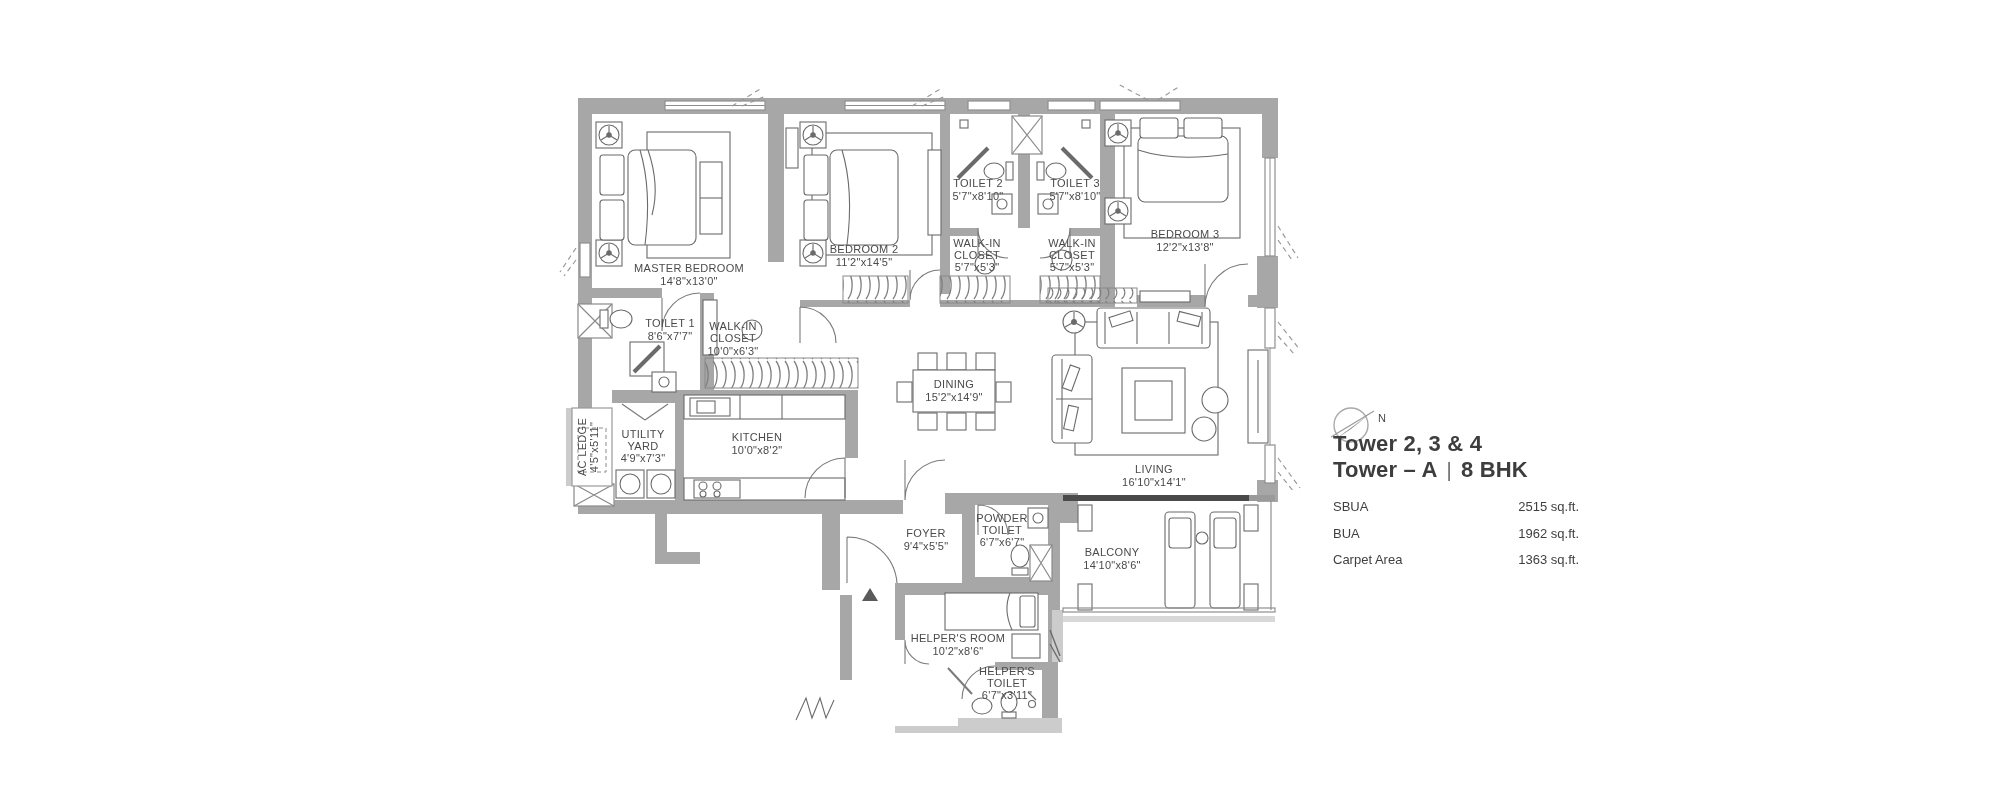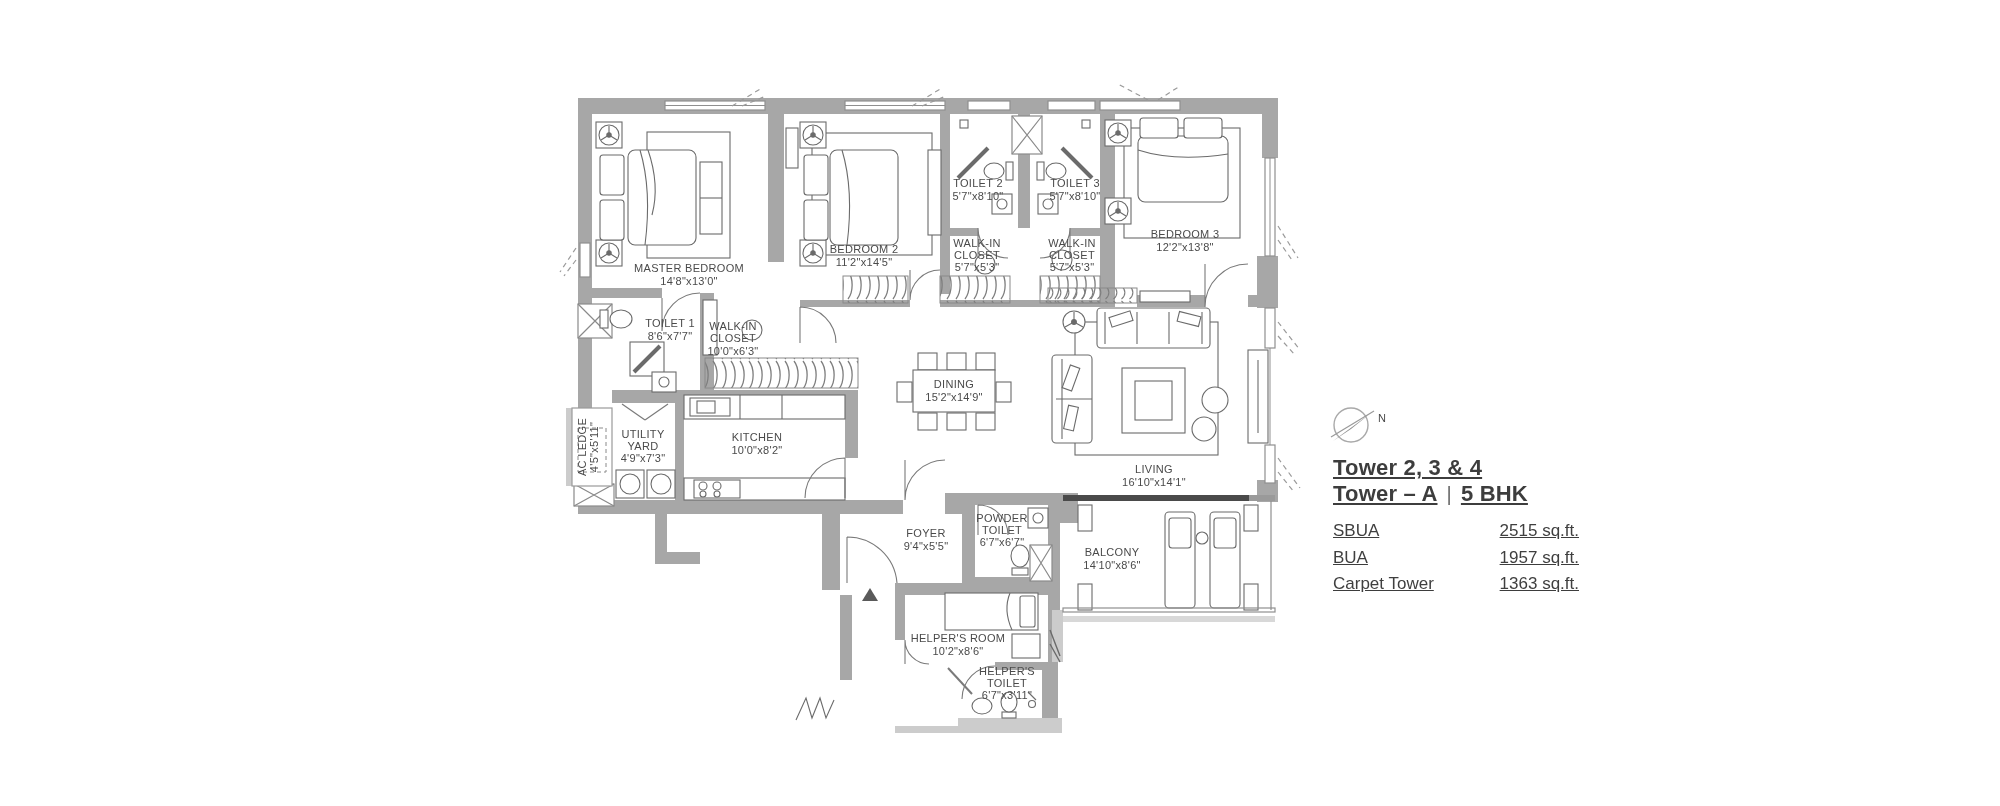--- a/index.html
+++ b/index.html
@@ -1,25 +1,25 @@
 <!DOCTYPE html>
 <html><head>
 <meta charset="utf-8">
 <style>
   html,body{margin:0;padding:0;background:#fff;}
   .canvas{position:relative;width:2000px;height:806px;background:#fff;overflow:hidden;
           font-family:"Liberation Sans",sans-serif;}
   .plan-svg{position:absolute;left:0;top:0;}
   .plan-svg text{font-family:"Liberation Sans",sans-serif;fill:#4a4a4a;font-size:11px;letter-spacing:.3px;}
-  .info{position:absolute;left:1333px;top:455px;width:246px;color:#3d3d3d;text-decoration:underline;}
+  .info{position:absolute;left:1333px;top:431px;width:246px;color:#3d3d3d;}
   .info .t1{font-size:22px;font-weight:700;letter-spacing:.2px;line-height:26px;}
   .info .t2{font-size:22px;font-weight:700;letter-spacing:.2px;line-height:26px;}
   .info .sep{font-weight:400;color:#6b6b6b;margin:0 9px;font-size:20px;}
   .rows{margin-top:11px;}
-  .row{display:flex;justify-content:space-between;font-size:17px;line-height:26.5px;font-weight:400;color:#3f3f3f;}
+  .row{display:flex;justify-content:space-between;font-size:13px;line-height:26.5px;font-weight:400;color:#3f3f3f;}
 </style>
 </head>
 <body>
 
 <div class="canvas">
 
 <svg class="plan-svg" width="2000" height="806" viewBox="0 0 2000 806">
   <defs>
     <pattern id="hatch" width="9" height="30" patternUnits="userSpaceOnUse">
       <path d="M2,1 C7.5,8 7.5,22 2,29" fill="none" stroke="#7d7d7d" stroke-width="1.3"></path>
@@ -424,30 +424,30 @@
     <text x="1007" y="675">HELPER'S</text>
     <text x="1007" y="687">TOILET</text>
     <text x="1007" y="699">6'7"x3'11"</text>
     <text x="1112" y="556">BALCONY</text>
     <text x="1112" y="569">14'10"x8'6"</text>
   </g>
 </svg>
 
 <div class="info">
   <div class="t1">Tower 2, 3 &amp; 4</div>
-  <div class="t2"><span>Tower – A</span><span class="sep">|</span><span>5 BHK</span></div>
+  <div class="t2"><span>Tower – A</span><span class="sep">|</span><span>8 BHK</span></div>
   <div class="rows">
     <div class="row">
       <span>SBUA</span>
       <span>2515 sq.ft.</span>
     </div>
     <div class="row">
       <span>BUA</span>
-      <span>1957 sq.ft.</span>
+      <span>1962 sq.ft.</span>
     </div>
     <div class="row">
-      <span>Carpet Tower</span>
+      <span>Carpet Area</span>
       <span>1363 sq.ft.</span>
     </div>
   </div>
 </div>
 
 </div>
 
 </body></html>

